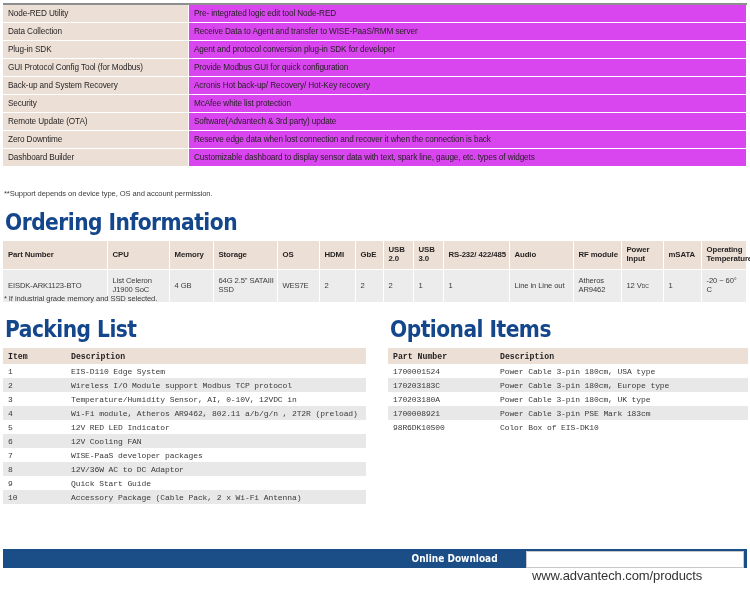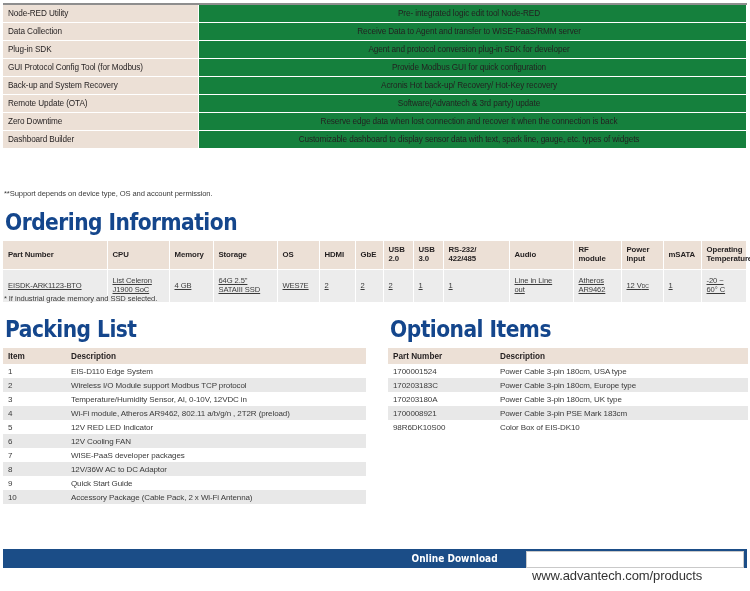--- a/index.html
+++ b/index.html
@@ -19,21 +19,21 @@
 
   table.spec {
     border-collapse: collapse;
     table-layout: fixed;
     width: 100%;
     font-size: 8px;
     line-height: 1.15;
   }
   table.spec td,
   table.spec th {
-    padding: 3px 12px 3px 5px;
+    padding: 3px 2px 3px 5px;
     vertical-align: middle;
     text-align: left;
     font-weight: normal;
     border-bottom: 1px solid #ffffff;
     border-right: 1px solid #ffffff;
     letter-spacing: -0.1px;
   }
 
   
   #features-table {
@@ -46,22 +46,21 @@
   #features-table .topline {
     height: 2px;
     background: #8e8e8e;
     margin-bottom: 0;
   }
   #features-table td.name {
     width: 178px;
     background: #ece0d6;
   }
   #features-table td.desc {
-    background: #15803d;
-    text-align: center;
+    background: #d946ef;
   }
   #features-table tr td {
     height: 11px;
   }
   #features-table table.spec {
     border-bottom: 1px solid #9a9a9a;
   }
 
   .footnote {
     position: absolute;
@@ -96,21 +95,20 @@
     font-size: 7.8px;
     vertical-align: middle;
     height: 22px;
     border-bottom: 1px solid #ffffff;
   }
   #ordering-table tbody td {
     background: #ececec;
     height: 26px;
     vertical-align: middle;
     color: #3a3a3a;
-    text-decoration: underline;
   }
   #ordering-table table.spec { border-bottom: 1px solid #b9b9b9; }
   .sub { font-size: 5px; vertical-align: baseline; }
 
   
   #packing-table {
     position: absolute;
     left: 3px;
     top: 348px;
     width: 363px;
@@ -119,20 +117,21 @@
     position: absolute;
     left: 388px;
     top: 348px;
     width: 360px;
   }
   .listtable {
     border-collapse: collapse;
     table-layout: fixed;
     width: 100%;
     font-size: 8px;
+    font-family: Liberation Mono, monospace;
   }
   .listtable th {
     background: #ece0d6;
     font-weight: bold;
     text-align: left;
     padding: 2px 2px 2px 5px;
     font-size: 8.2px;
     height: 12px;
     color: #231f20;
   }
@@ -206,20 +205,24 @@
         <td class="name">Plug-in SDK</td>
         <td class="desc">Agent and protocol conversion plug-in SDK for developer</td>
       </tr>
       <tr>
         <td class="name">GUI Protocol Config Tool (for Modbus)</td>
         <td class="desc">Provide Modbus GUI for quick configuration</td>
       </tr>
       <tr>
         <td class="name">Back-up and System Recovery</td>
         <td class="desc">Acronis Hot back-up/ Recovery/ Hot-Key recovery</td>
+      </tr>
+      <tr>
+        <td class="name">Security</td>
+        <td class="desc">McAfee white list protection</td>
       </tr>
       <tr>
         <td class="name">Remote Update (OTA)</td>
         <td class="desc">Software(Advantech &amp; 3rd party) update</td>
       </tr>
       <tr>
         <td class="name">Zero Downtime</td>
         <td class="desc">Reserve edge data when lost connection and recover it when the connection is back</td>
       </tr>
       <tr>

